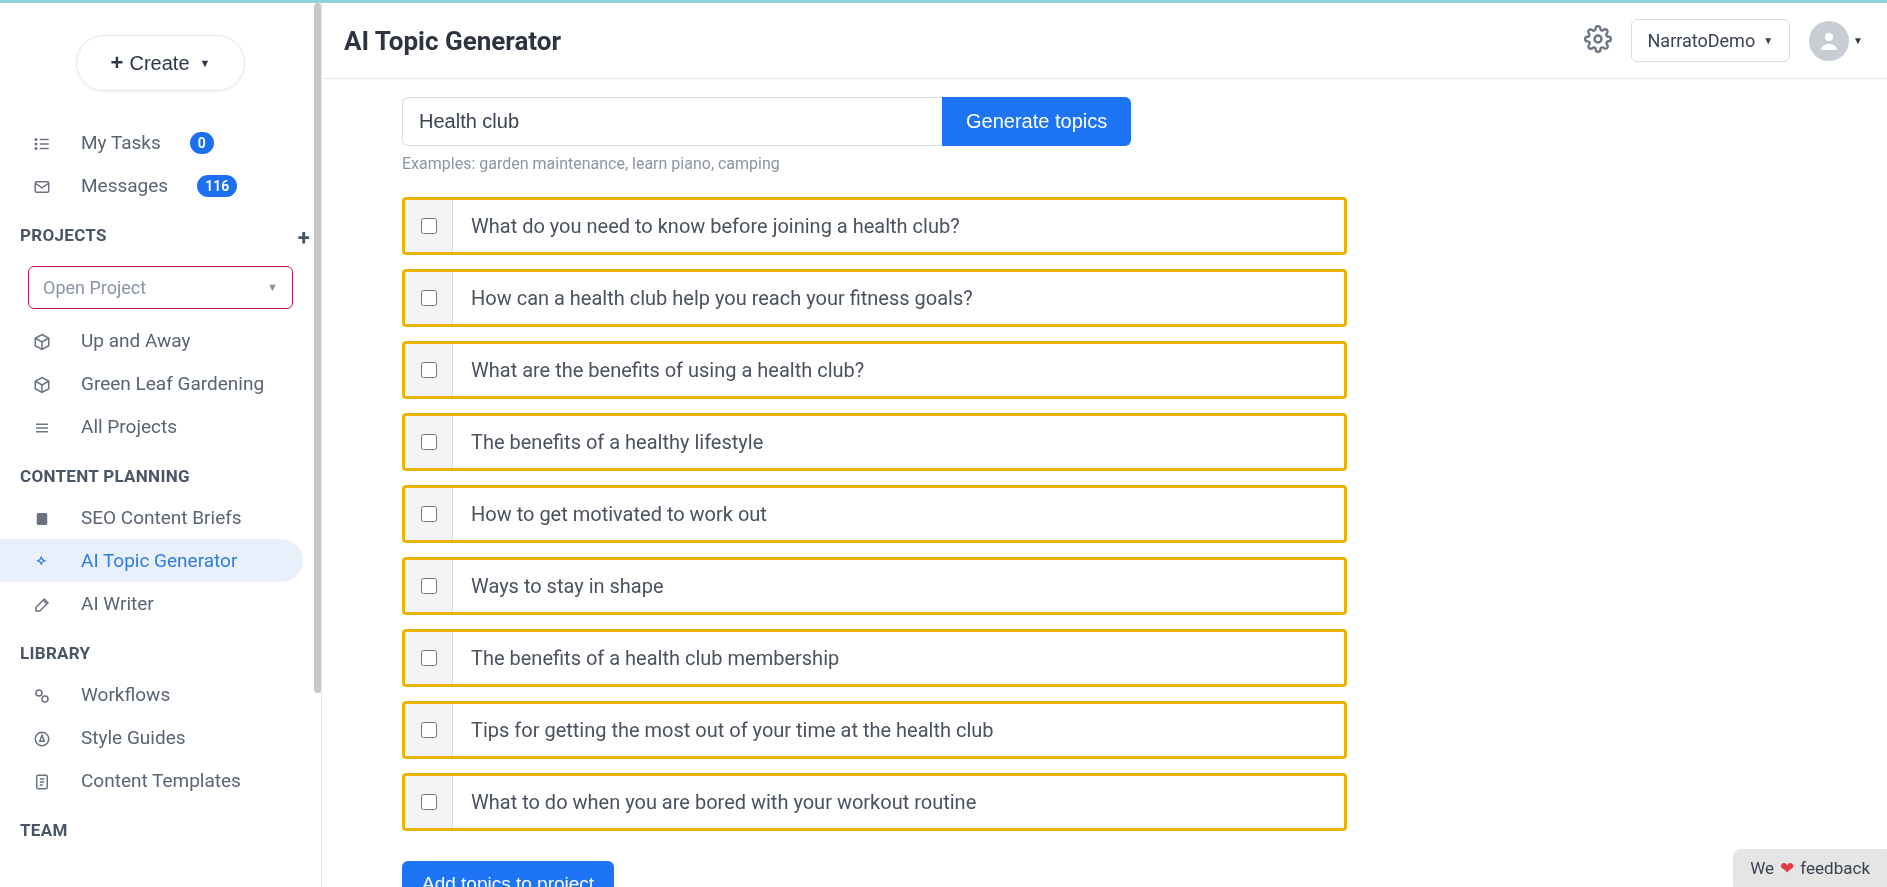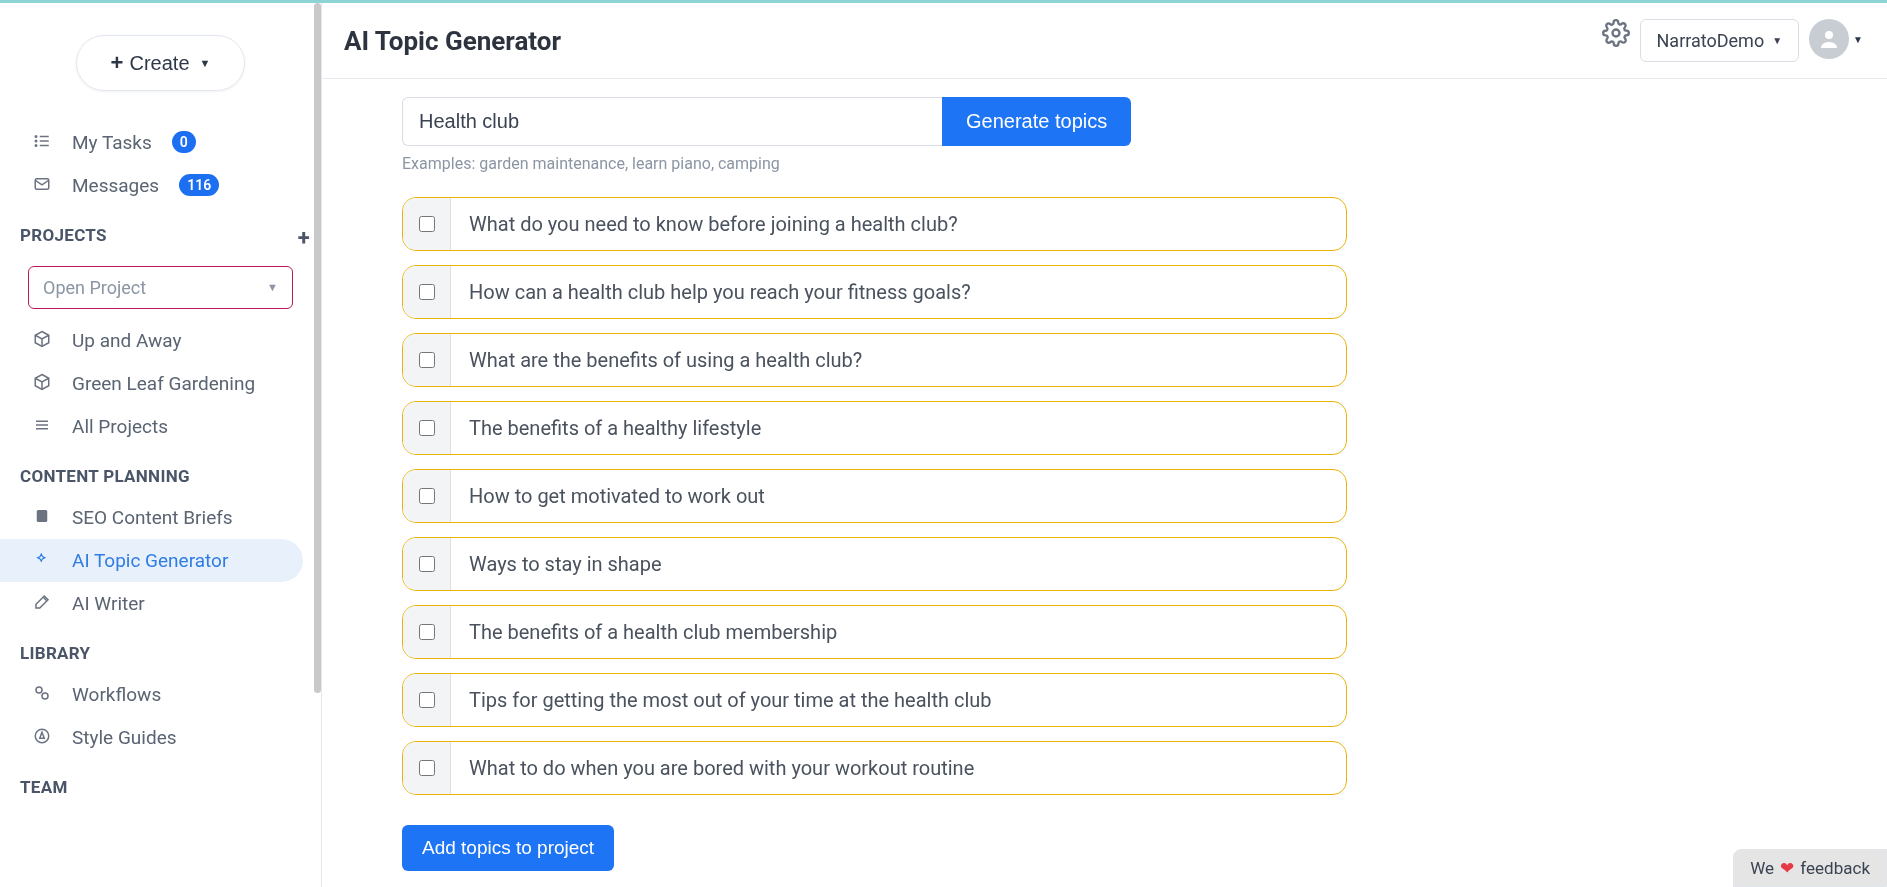--- a/index.html
+++ b/index.html
@@ -51,22 +51,22 @@
   font-size: 20px;
   font-weight: 500;
   color: #2d3748;
   cursor: pointer;
   box-shadow: 0 1px 3px rgba(0,0,0,0.06);
 }
 .create-btn .plus { font-size: 22px; font-weight: bold; }
 .create-btn .caret { font-size: 11px; margin-left: 4px; }
 .nav-item {
   display: flex;
-  align-items: flex-start;
-  gap: 20px;
+  align-items: flex-end;
+  gap: 29px;
   padding: 10px 20px 10px 32px;
   font-size: 19px;
   color: #5a6472;
   cursor: pointer;
 }
 .nav-item.active {
   background: #e8f1fb;
   color: #2f7de1;
   border-radius: 0 22px 22px 0;
   margin-right: 18px;
@@ -119,21 +119,21 @@
 
 .main { flex: 1; display: flex; flex-direction: column; }
 .header {
   display: flex;
   align-items: center;
   justify-content: space-between;
   padding: 16px 24px 16px 22px;
   border-bottom: 1px solid #e6e9ed;
 }
 .page-title { font-size: 26px; font-weight: 700; color: #2d3440; }
-.header-right { display: flex; align-items: flex-start; gap: 10px; }
+.header-right { display: flex; align-items: center; gap: 19px; }
 .gear-btn { cursor: pointer; color: #6b7280; }
 .gear-btn svg { width: 28px; height: 28px; }
 .workspace-dd {
   border: 1px solid #d9dee5;
   border-radius: 6px;
   padding: 10px 16px;
   font-size: 18px;
   color: #3a4351;
   cursor: pointer;
   display: flex;
@@ -167,22 +167,22 @@
   border: none;
   border-radius: 0 6px 6px 0;
   padding: 0 24px;
   font-size: 20px;
   cursor: pointer;
 }
 .examples { font-size: 16px; color: #8b95a3; margin-bottom: 24px; }
 .topic-list { display: flex; flex-direction: column; gap: 14px; width: 945px; }
 .topic-row {
   display: flex;
-  border: 1px solid #eab308;
-  border-radius: 14px;
+  border: 3px solid #eab308;
+  border-radius: 4px;
   overflow: hidden;
 }
 .topic-check {
   width: 48px;
   background: #f2f4f6;
   border-right: 1px solid #d9dee5;
   display: flex;
   align-items: center;
   justify-content: center;
 }
@@ -345,20 +345,31 @@
       <span>Workflows</span>
     </div>
     <div class="nav-item">
       <span class="icon">
         <svg viewBox="0 0 24 24" fill="none" stroke="currentColor" stroke-width="2">
             <circle cx="12" cy="12" r="9"></circle>
             <polygon points="12,7 15,15 9,15"></polygon>
           </svg>
       </span>
       <span>Style Guides</span>
+    </div>
+    <div class="nav-item">
+      <span class="icon">
+        <svg viewBox="0 0 24 24" fill="none" stroke="currentColor" stroke-width="2">
+            <rect x="5" y="3" width="14" height="18" rx="2"></rect>
+            <line x1="9" y1="8" x2="15" y2="8"></line>
+            <line x1="9" y1="12" x2="15" y2="12"></line>
+            <line x1="9" y1="16" x2="13" y2="16"></line>
+          </svg>
+      </span>
+      <span>Content Templates</span>
     </div>
 
     <div class="section-header">
       <span>TEAM</span>
     </div>
 
     <div class="sidebar-scroll"></div>
   </aside>
 
   <main class="main">

